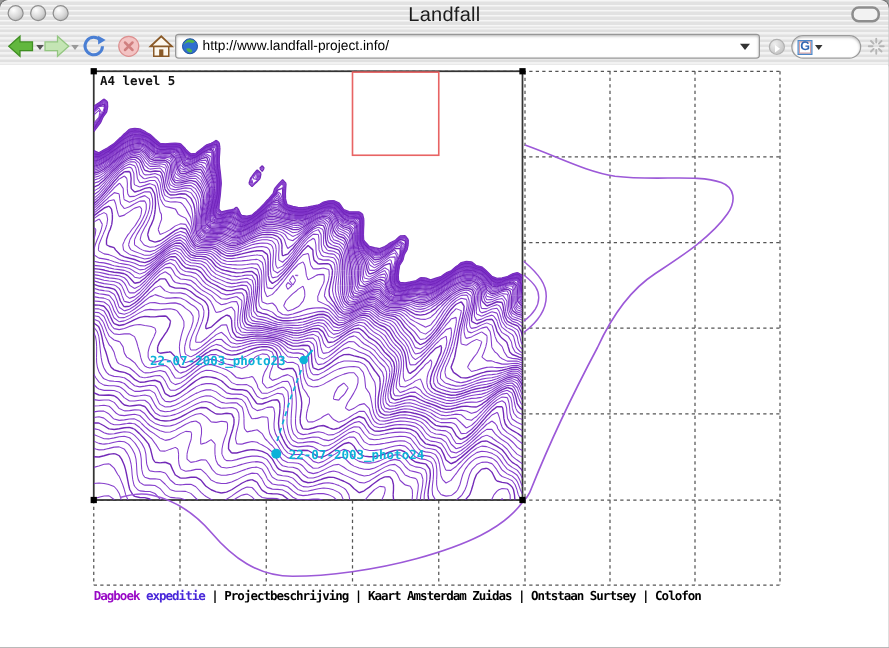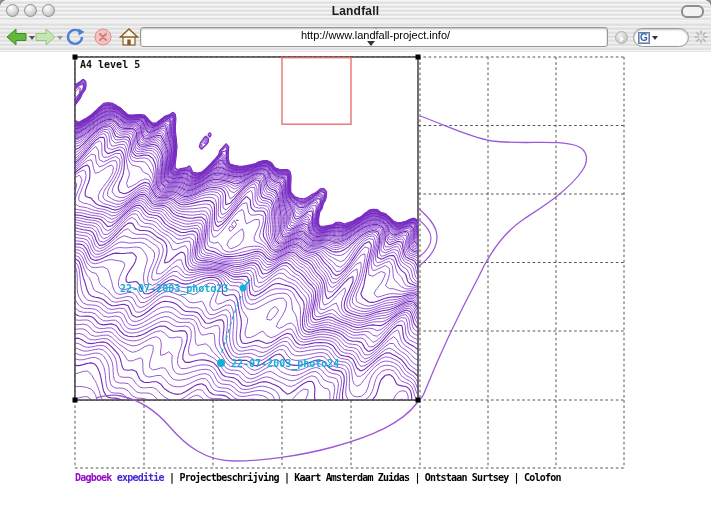--- a/index.html
+++ b/index.html
@@ -5,34 +5,34 @@
   html,body{margin:0;padding:0;background:#9a9a9a;font-family:"Liberation Sans",sans-serif;}
   .window{position:relative;width:711px;height:518px;background:#fff;overflow:hidden;
           border-radius:7px 7px 0 0;box-shadow:0 0 0 1px #777;}
   
   .titlebar{position:absolute;left:0;top:0;width:711px;height:22px;
     background:repeating-linear-gradient(180deg,#f6f6f6 0 1px,#ececec 1px 2px,#e2e2e2 2px 4px);
     border-bottom:1px solid #8f8f8f;border-radius:7px 7px 0 0;}
   .tl-btn{position:absolute;top:4px;width:13px;height:13px;border-radius:50%;
     background:radial-gradient(circle at 35% 28%,#ffffff,#d6d6d6 55%,#a9a9a9 95%);
     border:1px solid #8e8e8e;box-sizing:border-box;}
-  .win-title{position:absolute;left:0;right:0;top:4px;text-align:center;font-size:12px;
-    font-weight:bold;color:#1c1c1c;letter-spacing:.2px;}
+  .win-title{position:absolute;left:0;right:0;top:4px;text-align:center;font-size:16px;
+    font-weight:normal;color:#1c1c1c;letter-spacing:.2px;}
   .pill{position:absolute;right:7px;top:5px;width:19px;height:9px;border:2px solid #8d8d8d;
     border-radius:6px;background:#f2f2f2;}
   
   .toolbar{position:absolute;left:0;top:22px;width:711px;height:30px;
     background:repeating-linear-gradient(180deg,#f2f2f2 0 1px,#e9e9e9 1px 2px,#e0e0e0 2px 4px);
     border-bottom:1px solid #949494;}
   .tbicon{position:absolute;top:4px;width:22px;height:22px;}
   .caret{position:absolute;top:14px;width:0;height:0;border-left:3px solid transparent;
     border-right:3px solid transparent;border-top:4px solid #555;}
   .urlfield{position:absolute;left:140px;top:5px;width:468px;height:20px;background:#fff;
     border:1px solid #979797;border-radius:3px;box-sizing:border-box;
-    box-shadow:inset 0 1px 2px rgba(0,0,0,.28);display:flex;align-items:center;flex-direction:column;}
+    box-shadow:inset 0 1px 2px rgba(0,0,0,.28);display:flex;align-items:center;}
   .urltext{font-size:11px;color:#000;white-space:nowrap;margin-left:3px;flex:1;}
   .urlcaret{width:0;height:0;border-left:4px solid transparent;border-right:4px solid transparent;
     border-top:5px solid #333;margin-right:7px;}
   .gobtn{position:absolute;left:615px;top:9px;width:13px;height:13px;border-radius:50%;
     background:radial-gradient(circle at 35% 30%,#efefef,#cfcfcf 60%,#bdbdbd);
     border:1px solid #b0b0b0;box-sizing:border-box;}
   .gobtn:after{content:"";position:absolute;left:4px;top:3.5px;width:0;height:0;
     border-left:4px solid #fff;border-top:3px solid transparent;border-bottom:3px solid transparent;}
   .searchfield{position:absolute;left:633px;top:6px;width:56px;height:19px;background:#fff;
     border:1px solid #9b9b9b;border-radius:10px;box-sizing:border-box;

